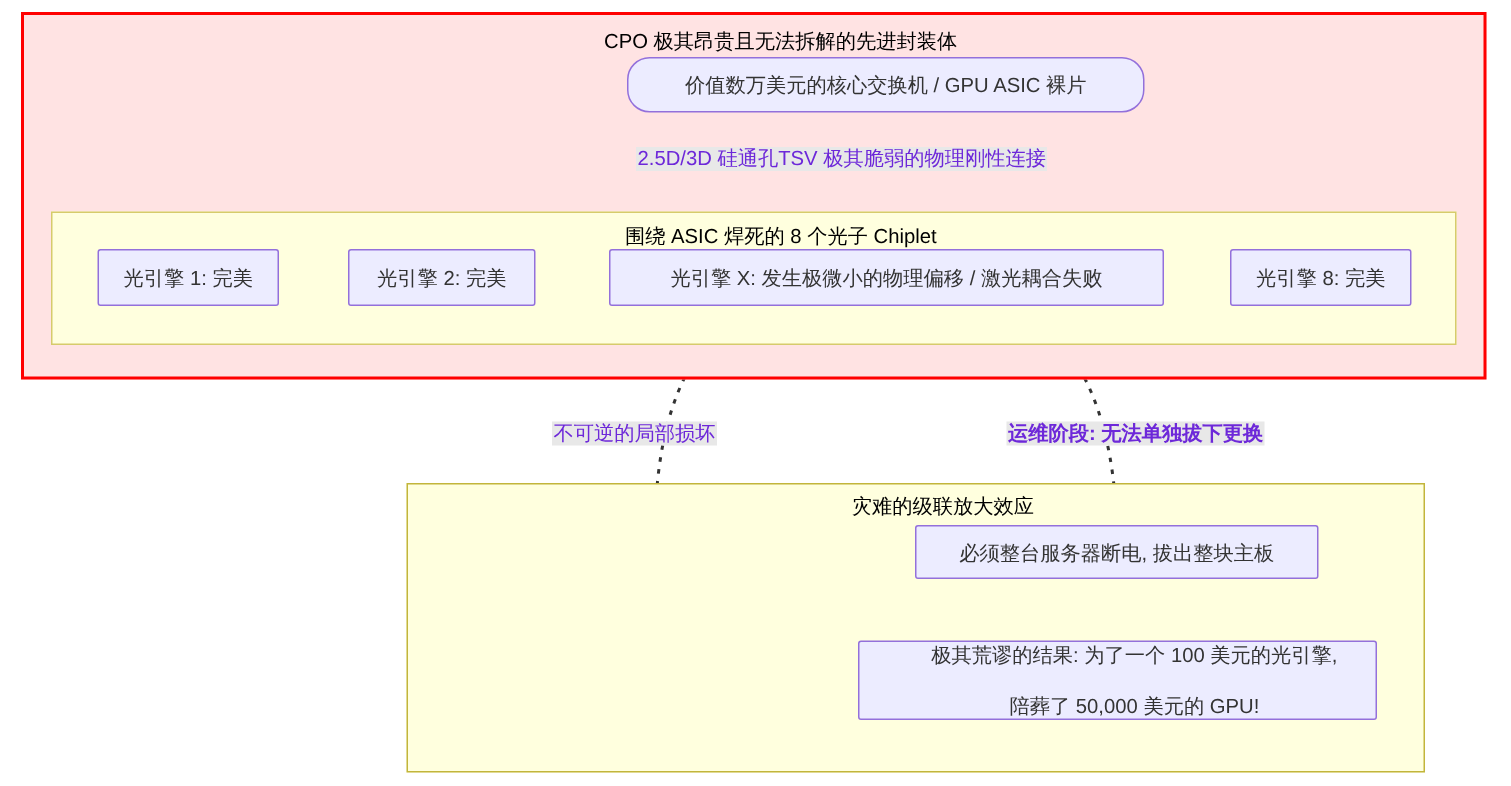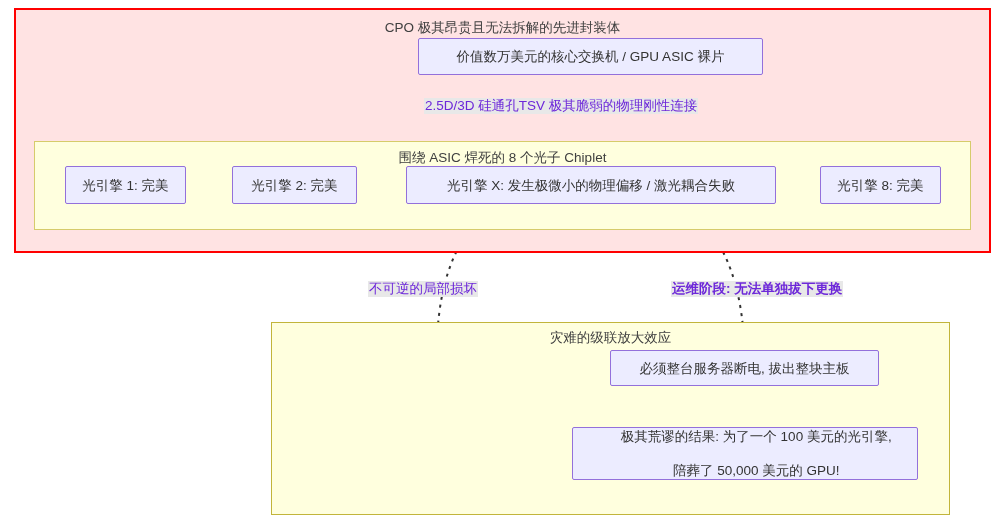--- a/index.html
+++ b/index.html
@@ -51,23 +51,24 @@
     background: #ffffde;
     border: 1px solid #c2b53b;
   }
 
   .sg-title {
     position: absolute;
     left: 0;
     width: 100%;
     text-align: center;
     font-size: 13.5px;
-    color: #404040;
+    color: #000000;
     white-space: nowrap;
     line-height: 1;
+    padding-left: 18px;
   }
   .sg-cpo   > .sg-title { top: 11px; }
   .sg-chiplet > .sg-title { top: 9px; text-align: center; }
   .sg-cascade > .sg-title { top: 8px; }
 
   
   .node {
     position: absolute;
     box-sizing: border-box;
     background: #ececff;
@@ -76,21 +77,21 @@
     color: #333333;
     font-size: 13.5px;
     line-height: 17px;
     display: flex;
     align-items: center;
     justify-content: center;
     text-align: center;
     white-space: pre;
   }
 
-  #node-asic     { left: 418px; top: 38px;  width: 345px; height: 37px; }
+  #node-asic     { left: 418px; top: 38px;  width: 345px; height: 37px; border-radius: 15px; }
   #node-pe1      { left: 65px;  top: 166px; width: 121px; height: 38px; }
   #node-pe2      { left: 232px; top: 166px; width: 125px; height: 38px; }
   #node-pex      { left: 406px; top: 166px; width: 370px; height: 38px; }
   #node-pe8      { left: 820px; top: 166px; width: 121px; height: 38px; }
   #node-yield    { left: 303px; top: 350px; width: 261px; height: 36px; }
   #node-power    { left: 610px; top: 350px; width: 269px; height: 36px; }
   #node-result   { left: 572px; top: 427px; width: 346px; height: 53px; }
 
   
   .edge-label {

